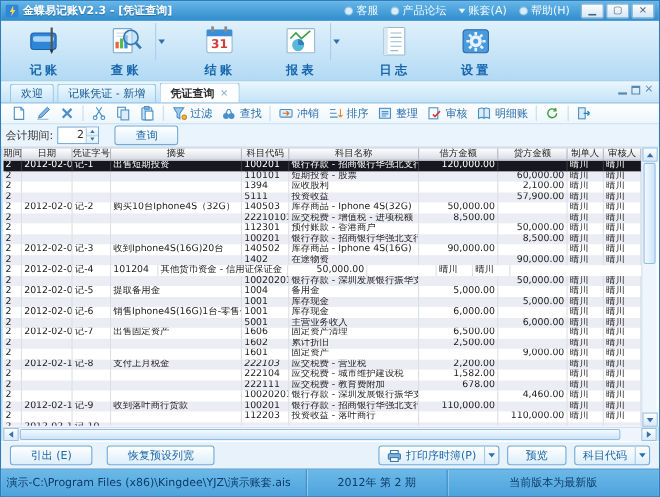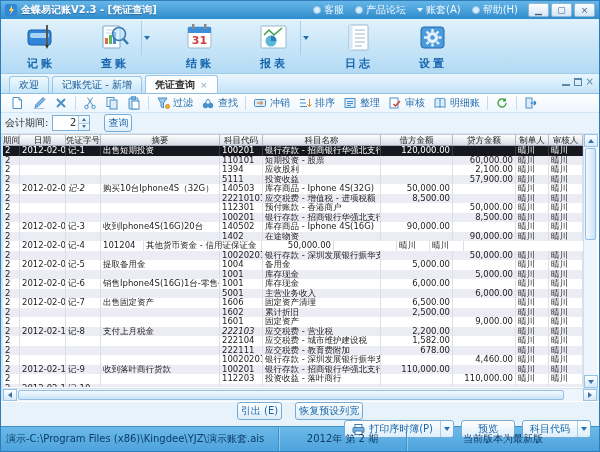--- a/index.html
+++ b/index.html
@@ -46,21 +46,21 @@
   .tb2-ico { width:14px; height:14px; display:inline-flex; }
   .tb2-sep { width:1px; height:14px; background:#c5dcef; margin:0 3px; flex:none; }
 
   
   .filter-row { height:21px; background:#eaf4fc; border-bottom:1px solid #cfe4f4; display:flex; align-items:center; padding-left:4px; font-size:10px; color:#333; }
   .spinner { width:38px; height:16px; background:#fff; border:1px solid #7aaed6; display:flex; margin-left:4px; }
   .spin-val { flex:1; text-align:right; font-size:10px; line-height:14px; padding-right:2px; }
   .spin-btns { width:11px; border-left:1px solid #a8cbe4; display:flex; flex-direction:column; }
   .spin-btn { flex:1; display:flex; align-items:center; justify-content:center; background:linear-gradient(#fdfeff,#dceefb); }
   .spin-btn + .spin-btn { border-top:1px solid #a8cbe4; }
-  .btn { height:18px; padding:0 3px; font-size:10px; color:#1a66a8; background:linear-gradient(#ffffff,#dceefb); border:1px solid #74abd6; border-radius:3px; display:inline-flex; align-items:center; white-space:nowrap; }
+  .btn { height:18px; padding:0 18px; font-size:10px; color:#1a66a8; background:linear-gradient(#ffffff,#dceefb); border:1px solid #74abd6; border-radius:3px; display:inline-flex; align-items:center; white-space:nowrap; }
   .query-btn { margin-left:14px; }
 
   
   .grid-zone { display:flex; margin-left:2px; background:#fff; }
   .grid { width:580px; }
   .grid-header { display:flex; height:12px; background:linear-gradient(#ffffff,#d7dbe4); border-bottom:1px solid #a8acb8; border-top:1px solid #c8ccd6; font-size:8.5px; color:#222; }
   .gh-cell { border-right:1px solid #b4b8c4; text-align:center; overflow:hidden; line-height:11px; white-space:nowrap; flex:none; }
   .grid-body { height:241px; overflow:hidden; font-size:8.5px; background:#fff; }
   .grid-row { display:flex; height:9.5px; line-height:9.5px; color:#1c1c1c; }
   .grid-row.alt { background:#ececf4; }
@@ -72,21 +72,21 @@
   
   .vscroll { width:14px; height:254px; background:#eef5fc; border-left:1px solid #cfe0ef; display:flex; flex-direction:column; }
   .sc-btn { width:14px; height:13px; background:linear-gradient(#fdfefe,#d6e9fa); border:1px solid #9cc2e2; display:flex; align-items:center; justify-content:center; flex:none; }
   .v-thumb { height:92px; margin:1px; background:linear-gradient(90deg,#f4faff,#cbe4f8); border:1px solid #93bde4; border-radius:2px; }
   .v-fill { flex:1; }
   .hscroll { height:13px; margin:0 2px; background:#eef5fc; border-top:1px solid #cfe0ef; display:flex; }
   .h-thumb { width:546px; margin:1px; background:linear-gradient(#f4faff,#cbe4f8); border:1px solid #93bde4; border-radius:2px; }
   .h-fill { flex:1; }
 
   
-  .bottom-bar { height:25px; background:#e7f2fb; border-top:1px solid #ffffff; display:flex; align-items:center; padding:0 8px;flex-direction:column; }
+  .bottom-bar { height:25px; background:#e7f2fb; border-top:1px solid #ffffff; display:flex; align-items:center; padding:0 8px; }
   .bb-left { display:flex; gap:13px; }
   .bb-right { margin-left:auto; display:flex; gap:7px; align-items:center; }
   .btn-split { display:inline-flex; align-items:stretch; border:1px solid #74abd6; border-radius:3px; background:linear-gradient(#ffffff,#dceefb); height:18px; }
   .btn-split .main-part { display:flex; align-items:center; gap:4px; padding:0 7px; font-size:10px; color:#1a66a8; white-space:nowrap; }
   .btn-split .dd-part { width:13px; border-left:1px solid #a8cbe4; display:flex; align-items:center; justify-content:center; }
   .printer-ico { width:13px; height:11px; display:inline-flex; }
 
   
   .statusbar { height:27px; background:linear-gradient(#6cb9e8,#4da3dc); border-top:1px solid #3d8fc8; border-bottom:2px solid #2a77b5; display:flex; align-items:center; font-size:10px; color:#0c3c68; }
   .sb-cell { height:100%; display:flex; align-items:center; border-right:1px solid #3f8ec6; box-shadow:1px 0 0 rgba(255,255,255,.35); overflow:hidden; white-space:nowrap; }
@@ -437,21 +437,21 @@
             <div class="g-cell" style="width: 43px;">5111</div>
             <div class="g-cell" style="width: 118px;">投资收益</div>
             <div class="g-cell num" style="width: 72px;"></div>
             <div class="g-cell num" style="width: 63px;">57,900.00</div>
             <div class="g-cell" style="width: 33px;">晴川</div>
             <div class="g-cell" style="width: 34px;">晴川</div>
           </div>
           <div class="grid-row">
             <div class="g-cell" style="width: 17px;">2</div>
             <div class="g-cell" style="width: 46px;">2012-02-02</div>
-            <div class="g-cell" style="width: 35px; font-style: italic;">记-2</div>
+            <div class="g-cell" style="width: 35px;">记-2</div>
             <div class="g-cell" style="width: 119px;">购买10台Iphone4S（32G）</div>
             <div class="g-cell" style="width: 43px;">140503</div>
             <div class="g-cell" style="width: 118px;">库存商品 - Iphone 4S(32G)</div>
             <div class="g-cell num" style="width: 72px;">50,000.00</div>
             <div class="g-cell num" style="width: 63px;"></div>
             <div class="g-cell" style="width: 33px;">晴川</div>
             <div class="g-cell" style="width: 34px;">晴川</div>
           </div>
           <div class="grid-row alt">
             <div class="g-cell" style="width: 17px;">2</div>

